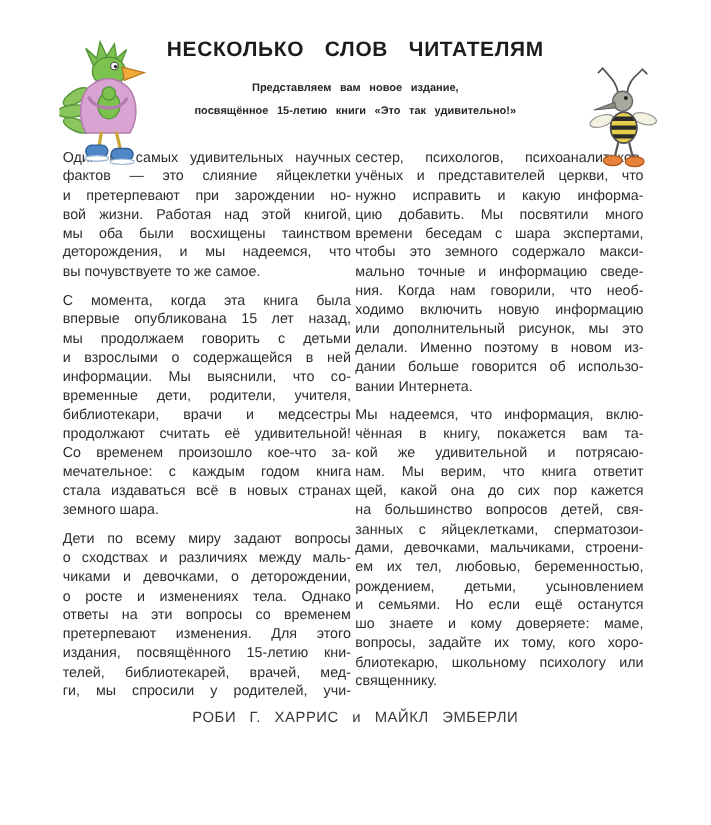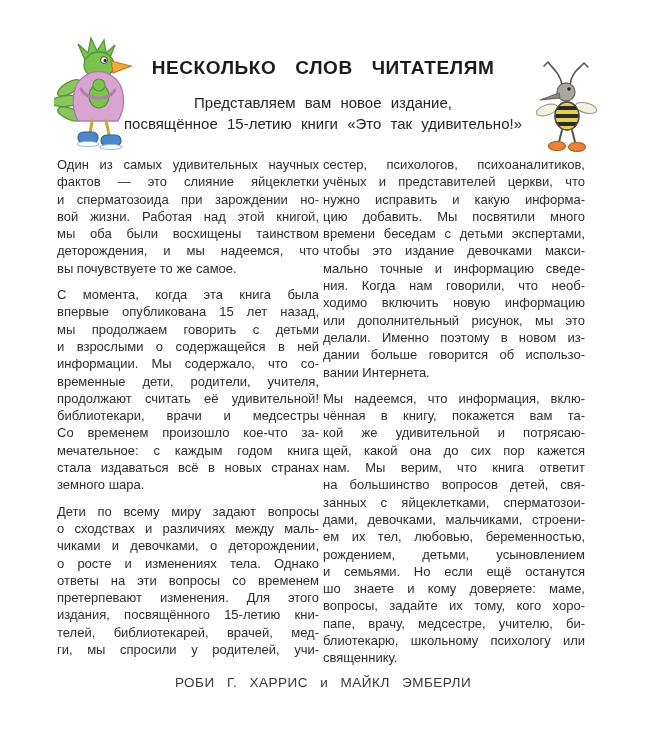--- a/index.html
+++ b/index.html
@@ -8,30 +8,30 @@
     background:#ffffff;
     font-family:"Liberation Sans", sans-serif;
     position:relative; overflow:hidden;
     -webkit-font-smoothing:antialiased;
   }
   .page { position:absolute; inset:0; }
   .illus { position:absolute; }
   .illus-bird { left:54px; top:36px; width:94px; height:114px; }
   .illus-bee  { left:533px; top:58px; width:70px; height:100px; }
   .title {
-    margin-top:57px;
+    margin-top:35px;
     text-align:center;
     font-size:19px; font-weight:bold;
     letter-spacing:0.6px; word-spacing:13px;
     color:#1c1c1c;
   }
   .subtitle {
     margin-top:13px;
     text-align:center;
-    font-size:15px; font-weight:normal;
+    font-size:10px; font-weight:bold;
     word-spacing:5px; line-height:21px;
     color:#262626;
   }
   .columns {
     display:flex; gap:4px;
     margin:22px 57px 0 57px;
   }
   .col {
     width:262px;
     font-size:13px; line-height:17.3px;
@@ -124,35 +124,35 @@
   <div class="subtitle">
     <div>Представляем вам новое издание,</div>
     <div>посвящённое 15-летию книги «Это так удивительно!»</div>
   </div>
 
   <div class="columns">
     <div class="col">
         <div class="para">
           <div class="ln">Один из самых удивительных научных</div>
           <div class="ln">фактов — это слияние яйцеклетки</div>
-          <div class="ln">и сперматозоида при зарождении но-</div>
+          <div class="ln">и претерпевают при зарождении но-</div>
           <div class="ln">вой жизни. Работая над этой книгой,</div>
           <div class="ln">мы оба были восхищены таинством</div>
           <div class="ln">деторождения, и мы надеемся, что</div>
           <div class="ln last">вы почувствуете то же самое.</div>
         </div>
         <div class="para">
           <div class="ln">С момента, когда эта книга была</div>
           <div class="ln">впервые опубликована 15 лет назад,</div>
           <div class="ln">мы продолжаем говорить с детьми</div>
           <div class="ln">и взрослыми о содержащейся в ней</div>
-          <div class="ln">информации. Мы содержало, что со-</div>
+          <div class="ln">информации. Мы выяснили, что со-</div>
           <div class="ln">временные дети, родители, учителя,</div>
+          <div class="ln">библиотекари, врачи и медсестры</div>
           <div class="ln">продолжают считать её удивительной!</div>
-          <div class="ln">библиотекари, врачи и медсестры</div>
           <div class="ln">Со временем произошло кое-что за-</div>
           <div class="ln">мечательное: с каждым годом книга</div>
           <div class="ln">стала издаваться всё в новых странах</div>
           <div class="ln last">земного шара.</div>
         </div>
         <div class="para">
           <div class="ln">Дети по всему миру задают вопросы</div>
           <div class="ln">о сходствах и различиях между маль-</div>
           <div class="ln">чиками и девочками, о деторождении,</div>
           <div class="ln">о росте и изменениях тела. Однако</div>
@@ -162,45 +162,44 @@
           <div class="ln">телей, библиотекарей, врачей, мед-</div>
           <div class="ln">ги, мы спросили у родителей, учи-</div>
         </div>
       </div>
     <div class="col">
         <div class="para">
           <div class="ln">сестер, психологов, психоаналитиков,</div>
           <div class="ln">учёных и представителей церкви, что</div>
           <div class="ln">нужно исправить и какую информа-</div>
           <div class="ln">цию добавить. Мы посвятили много</div>
-          <div class="ln">времени беседам с детьми экспертами,</div>
-          <div class="ln">чтобы это издание девочками макси-</div>
+          <div class="ln">времени беседам с шара экспертами,</div>
+          <div class="ln">чтобы это земного содержало макси-</div>
           <div class="ln">мально точные и информацию сведе-</div>
           <div class="ln">ния. Когда нам говорили, что необ-</div>
           <div class="ln">ходимо включить новую информацию</div>
           <div class="ln">или дополнительный рисунок, мы это</div>
           <div class="ln">делали. Именно поэтому в новом из-</div>
           <div class="ln">дании больше говорится об использо-</div>
           <div class="ln last">вании Интернета.</div>
         </div>
         <div class="para">
           <div class="ln">Мы надеемся, что информация, вклю-</div>
           <div class="ln">чённая в книгу, покажется вам та-</div>
           <div class="ln">кой же удивительной и потрясаю-</div>
+          <div class="ln">нам. Мы верим, что книга ответит</div>
           <div class="ln">щей, какой она до сих пор кажется</div>
-          <div class="ln">нам. Мы верим, что книга ответит</div>
           <div class="ln">на большинство вопросов детей, свя-</div>
           <div class="ln">занных с яйцеклетками, сперматозои-</div>
           <div class="ln">дами, девочками, мальчиками, строени-</div>
           <div class="ln">ем их тел, любовью, беременностью,</div>
           <div class="ln">рождением, детьми, усыновлением</div>
           <div class="ln">и семьями. Но если ещё останутся</div>
           <div class="ln">шо знаете и кому доверяете: маме,</div>
           <div class="ln">вопросы, задайте их тому, кого хоро-</div>
-          <div class="ln">папе, врачу, медсестре, учителю, би-</div>
           <div class="ln">блиотекарю, школьному психологу или</div>
           <div class="ln last">священнику.</div>
         </div>
       </div>
   </div>
 
   <div class="signature">РОБИ Г. ХАРРИС и МАЙКЛ ЭМБЕРЛИ</div>
 
 </div>
 

